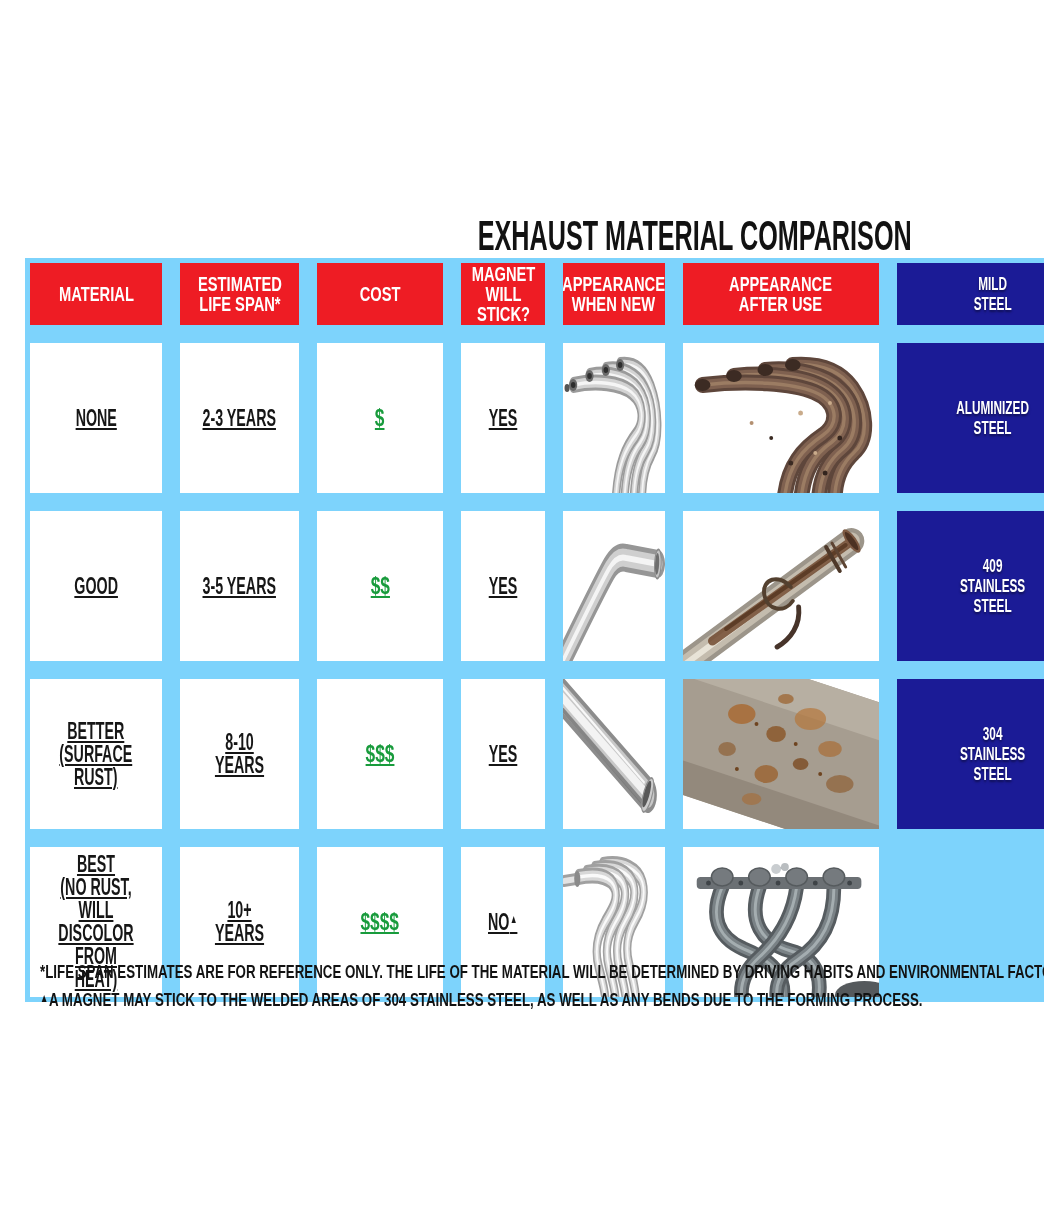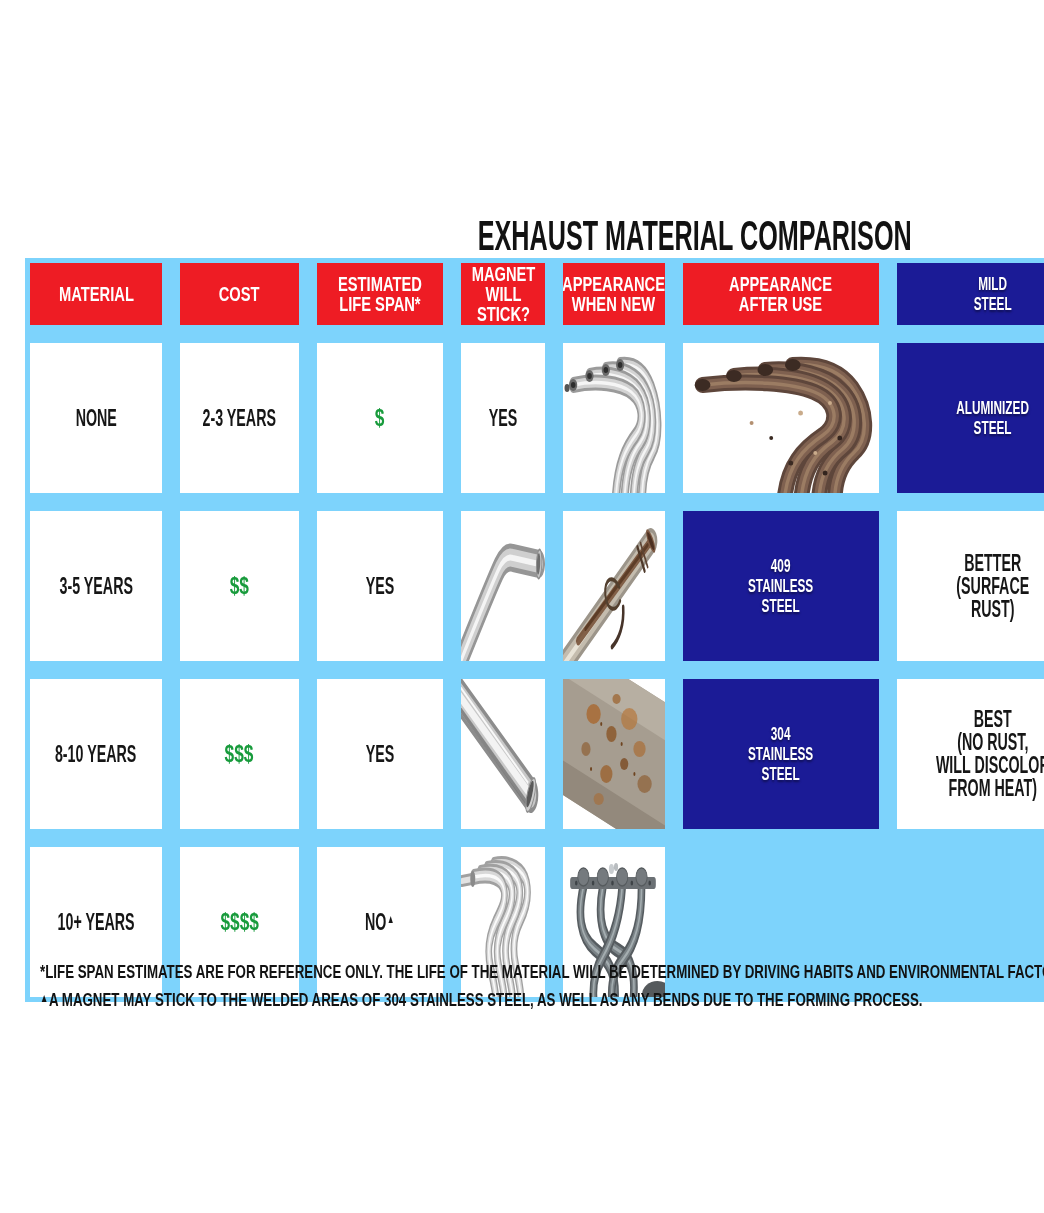--- a/index.html
+++ b/index.html
@@ -26,21 +26,21 @@
     grid-template-rows:62px 150px 150px 150px 150px;
     gap:18px; padding:5px; background:#7dd3fc;
   }
   .cell {
     background:#ffffff; display:flex; align-items:center; justify-content:center;
     text-align:center; overflow:hidden;
   }
   .hdr { background:#ee1c24; color:#ffffff; font-size:21px; line-height:0.95; }
   .mat { background:#1b1b96; color:#ffffff; font-size:19px; line-height:1.05;
          text-shadow:0 2px 3px rgba(0,0,0,0.45); }
-  .val { color:#161616; font-size:23px; line-height:1.0; }
+  .val { color:#161616; font-size:23px; line-height:1.0;text-decoration:underline; }
   .cost { color:#189b3c; font-size:24px; }
   .sup { font-size:12px; vertical-align:7px; margin-left:1px; }
   .photo { padding:0; }
   .photo svg { display:block; width:100%; height:100%; }
 
   .footnotes { position:absolute; left:40px; top:958px; font-weight:bold; color:#121212;
                font-size:19px; line-height:27px; }
   .fn-line { display:block; }
   .fn-tri { font-size:12px; vertical-align:4px; margin-right:1px; }
 
@@ -70,25 +70,25 @@
 <div class="page">
 
   <div class="title"><span class="cond cond-t">EXHAUST MATERIAL COMPARISON</span></div>
 
   <div class="tbl">
 
     <div class="cell hdr">
         <span class="cond cond-h">MATERIAL</span>
       </div>
     <div class="cell hdr">
-        <span class="cond cond-h">COST</span>
-      </div>
-    <div class="cell hdr">
         <span class="cond cond-h">ESTIMATED
 LIFE SPAN*</span>
+      </div>
+    <div class="cell hdr">
+        <span class="cond cond-h">COST</span>
       </div>
     <div class="cell hdr">
         <span class="cond cond-h">MAGNET
 WILL STICK?</span>
       </div>
     <div class="cell hdr">
         <span class="cond cond-h">APPEARANCE
 WHEN NEW</span>
       </div>
     <div class="cell hdr">
@@ -168,20 +168,23 @@
         <circle cx="70" cy="80" r="2" fill="#b39071"></circle>
           <circle cx="160" cy="95" r="2.5" fill="#33241e"></circle>
         <circle cx="135" cy="110" r="2" fill="#c9ab8b"></circle>
           <circle cx="145" cy="130" r="2.5" fill="#33241e"></circle>
       </svg>
     </div>
 
     <div class="cell mat">
         <span class="cond">ALUMINIZED
 STEEL</span>
+      </div>
+    <div class="cell val">
+        <span class="cond">GOOD</span>
       </div>
     <div class="cell val">
         <span class="cond">3-5 YEARS</span>
       </div>
     <div class="cell val cost">
         <span class="cond cond-c">$$</span>
       </div>
     <div class="cell val">
         <span class="cond">YES</span>
       </div>

